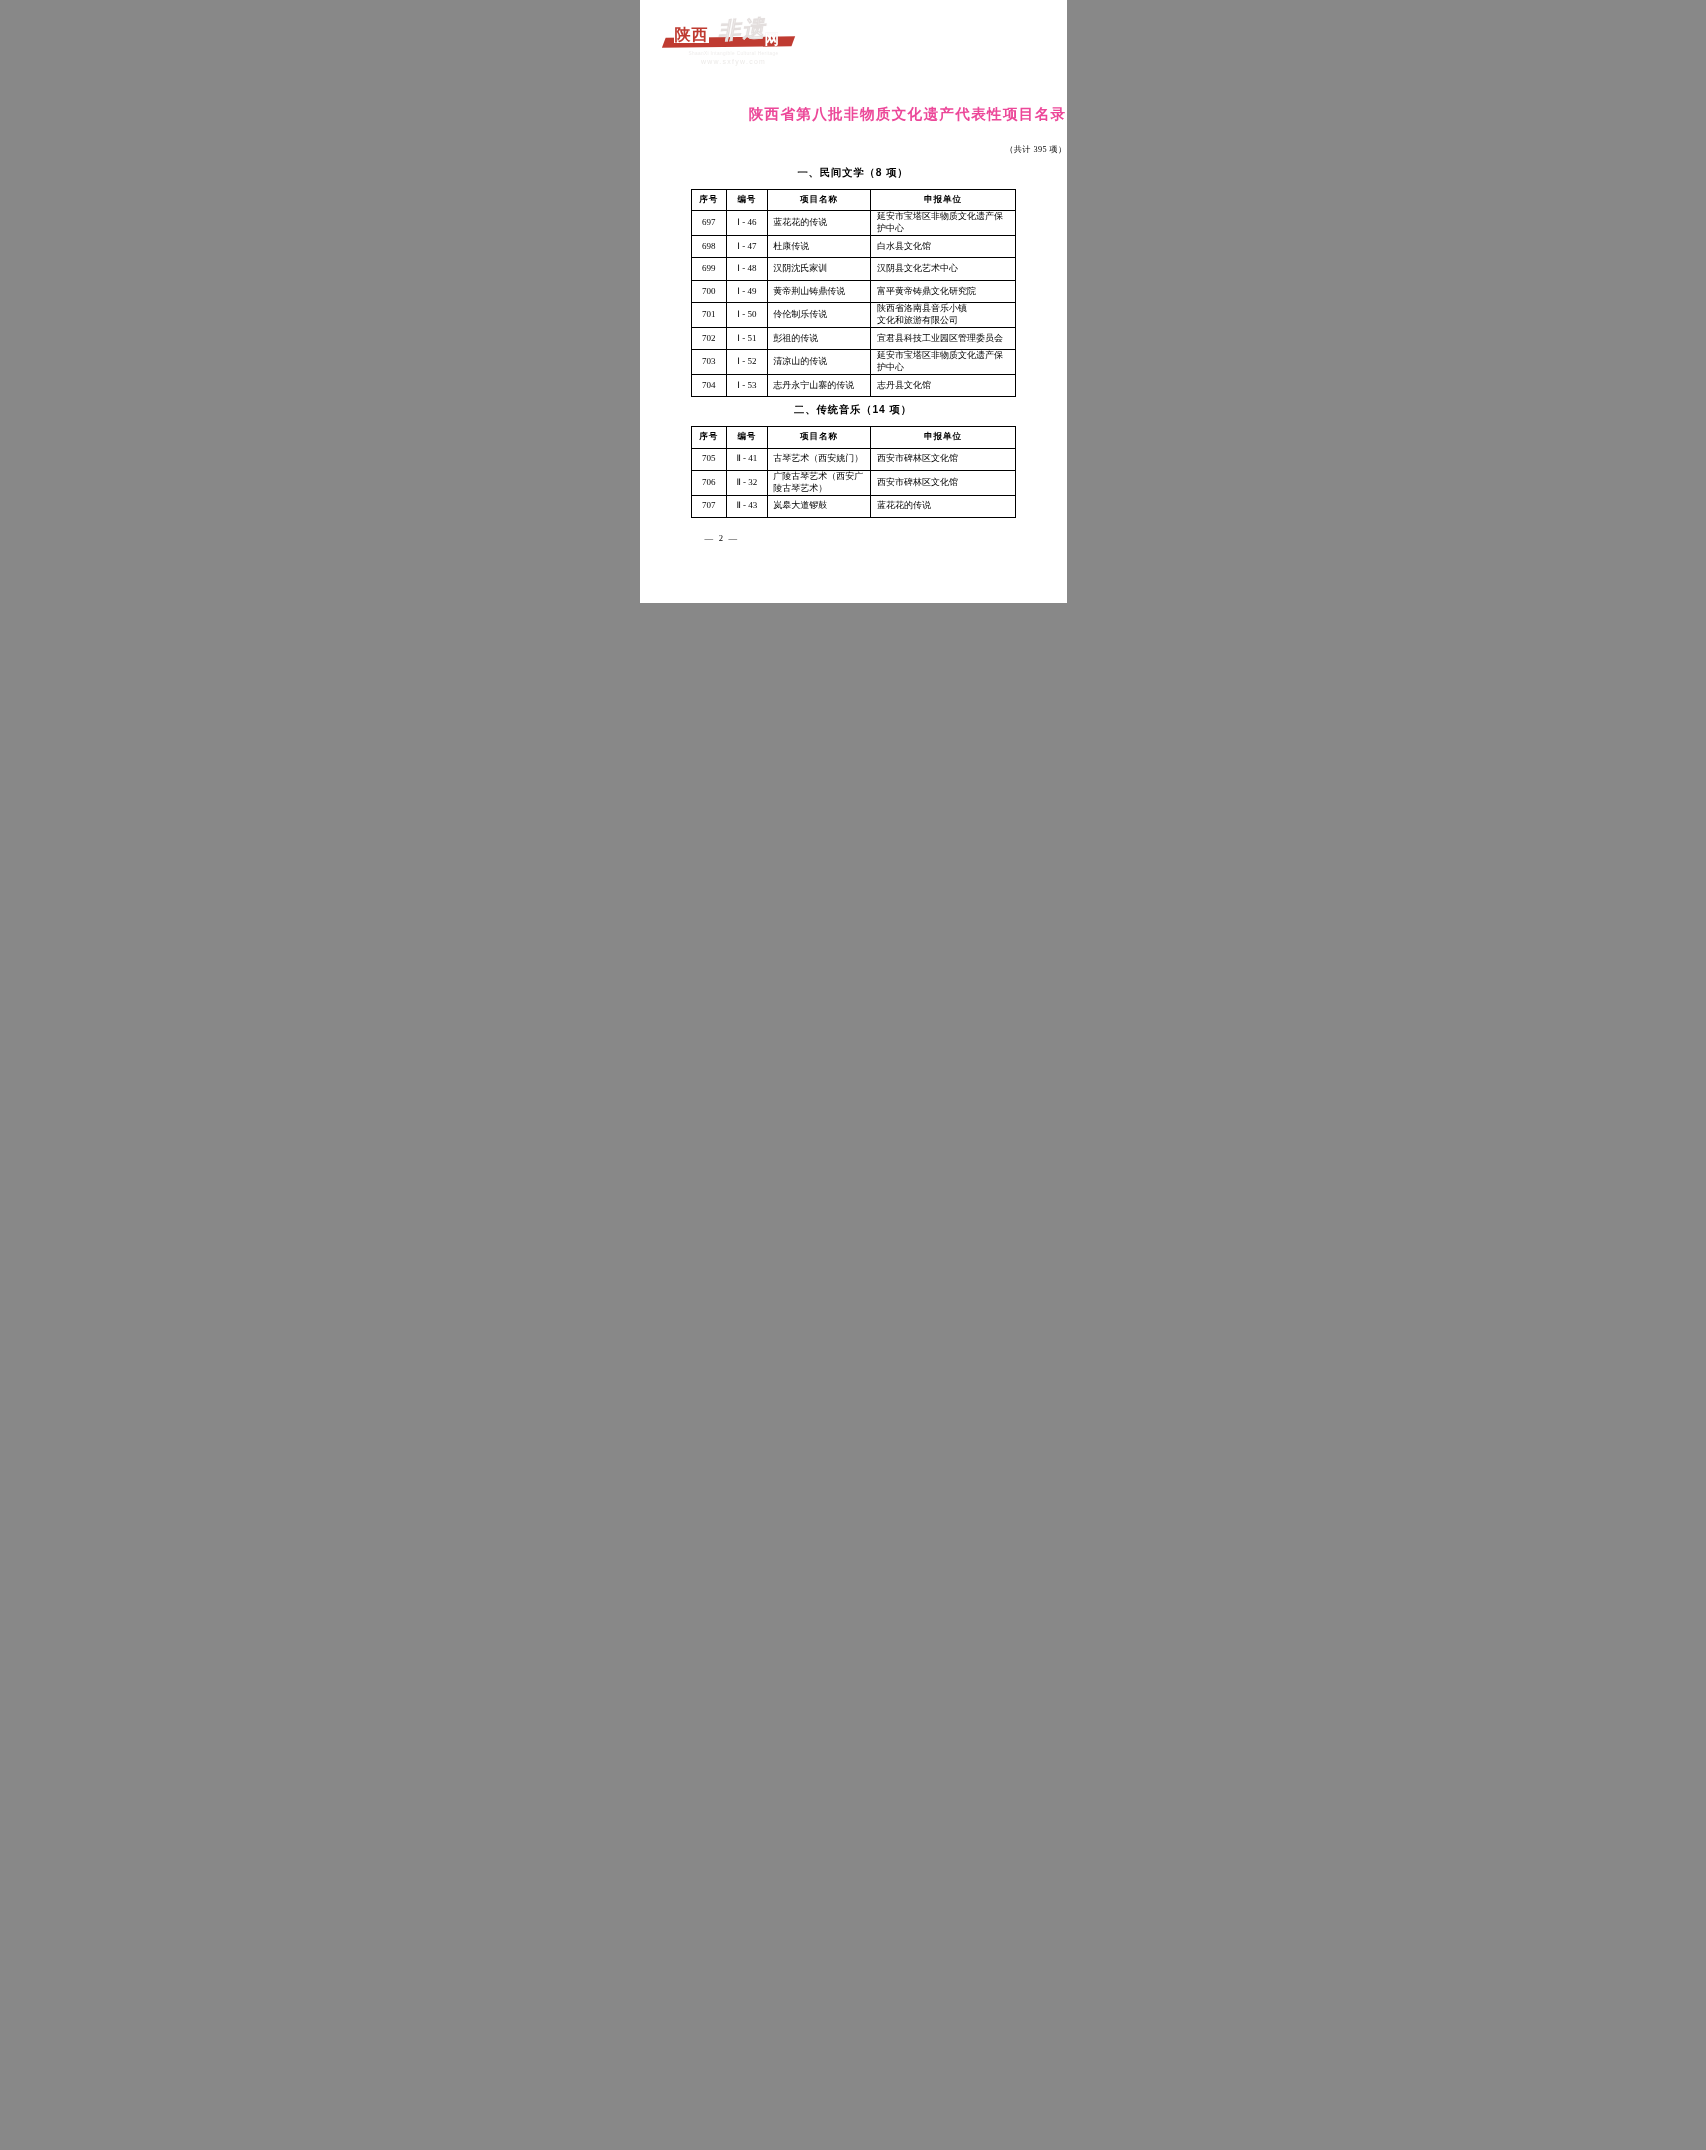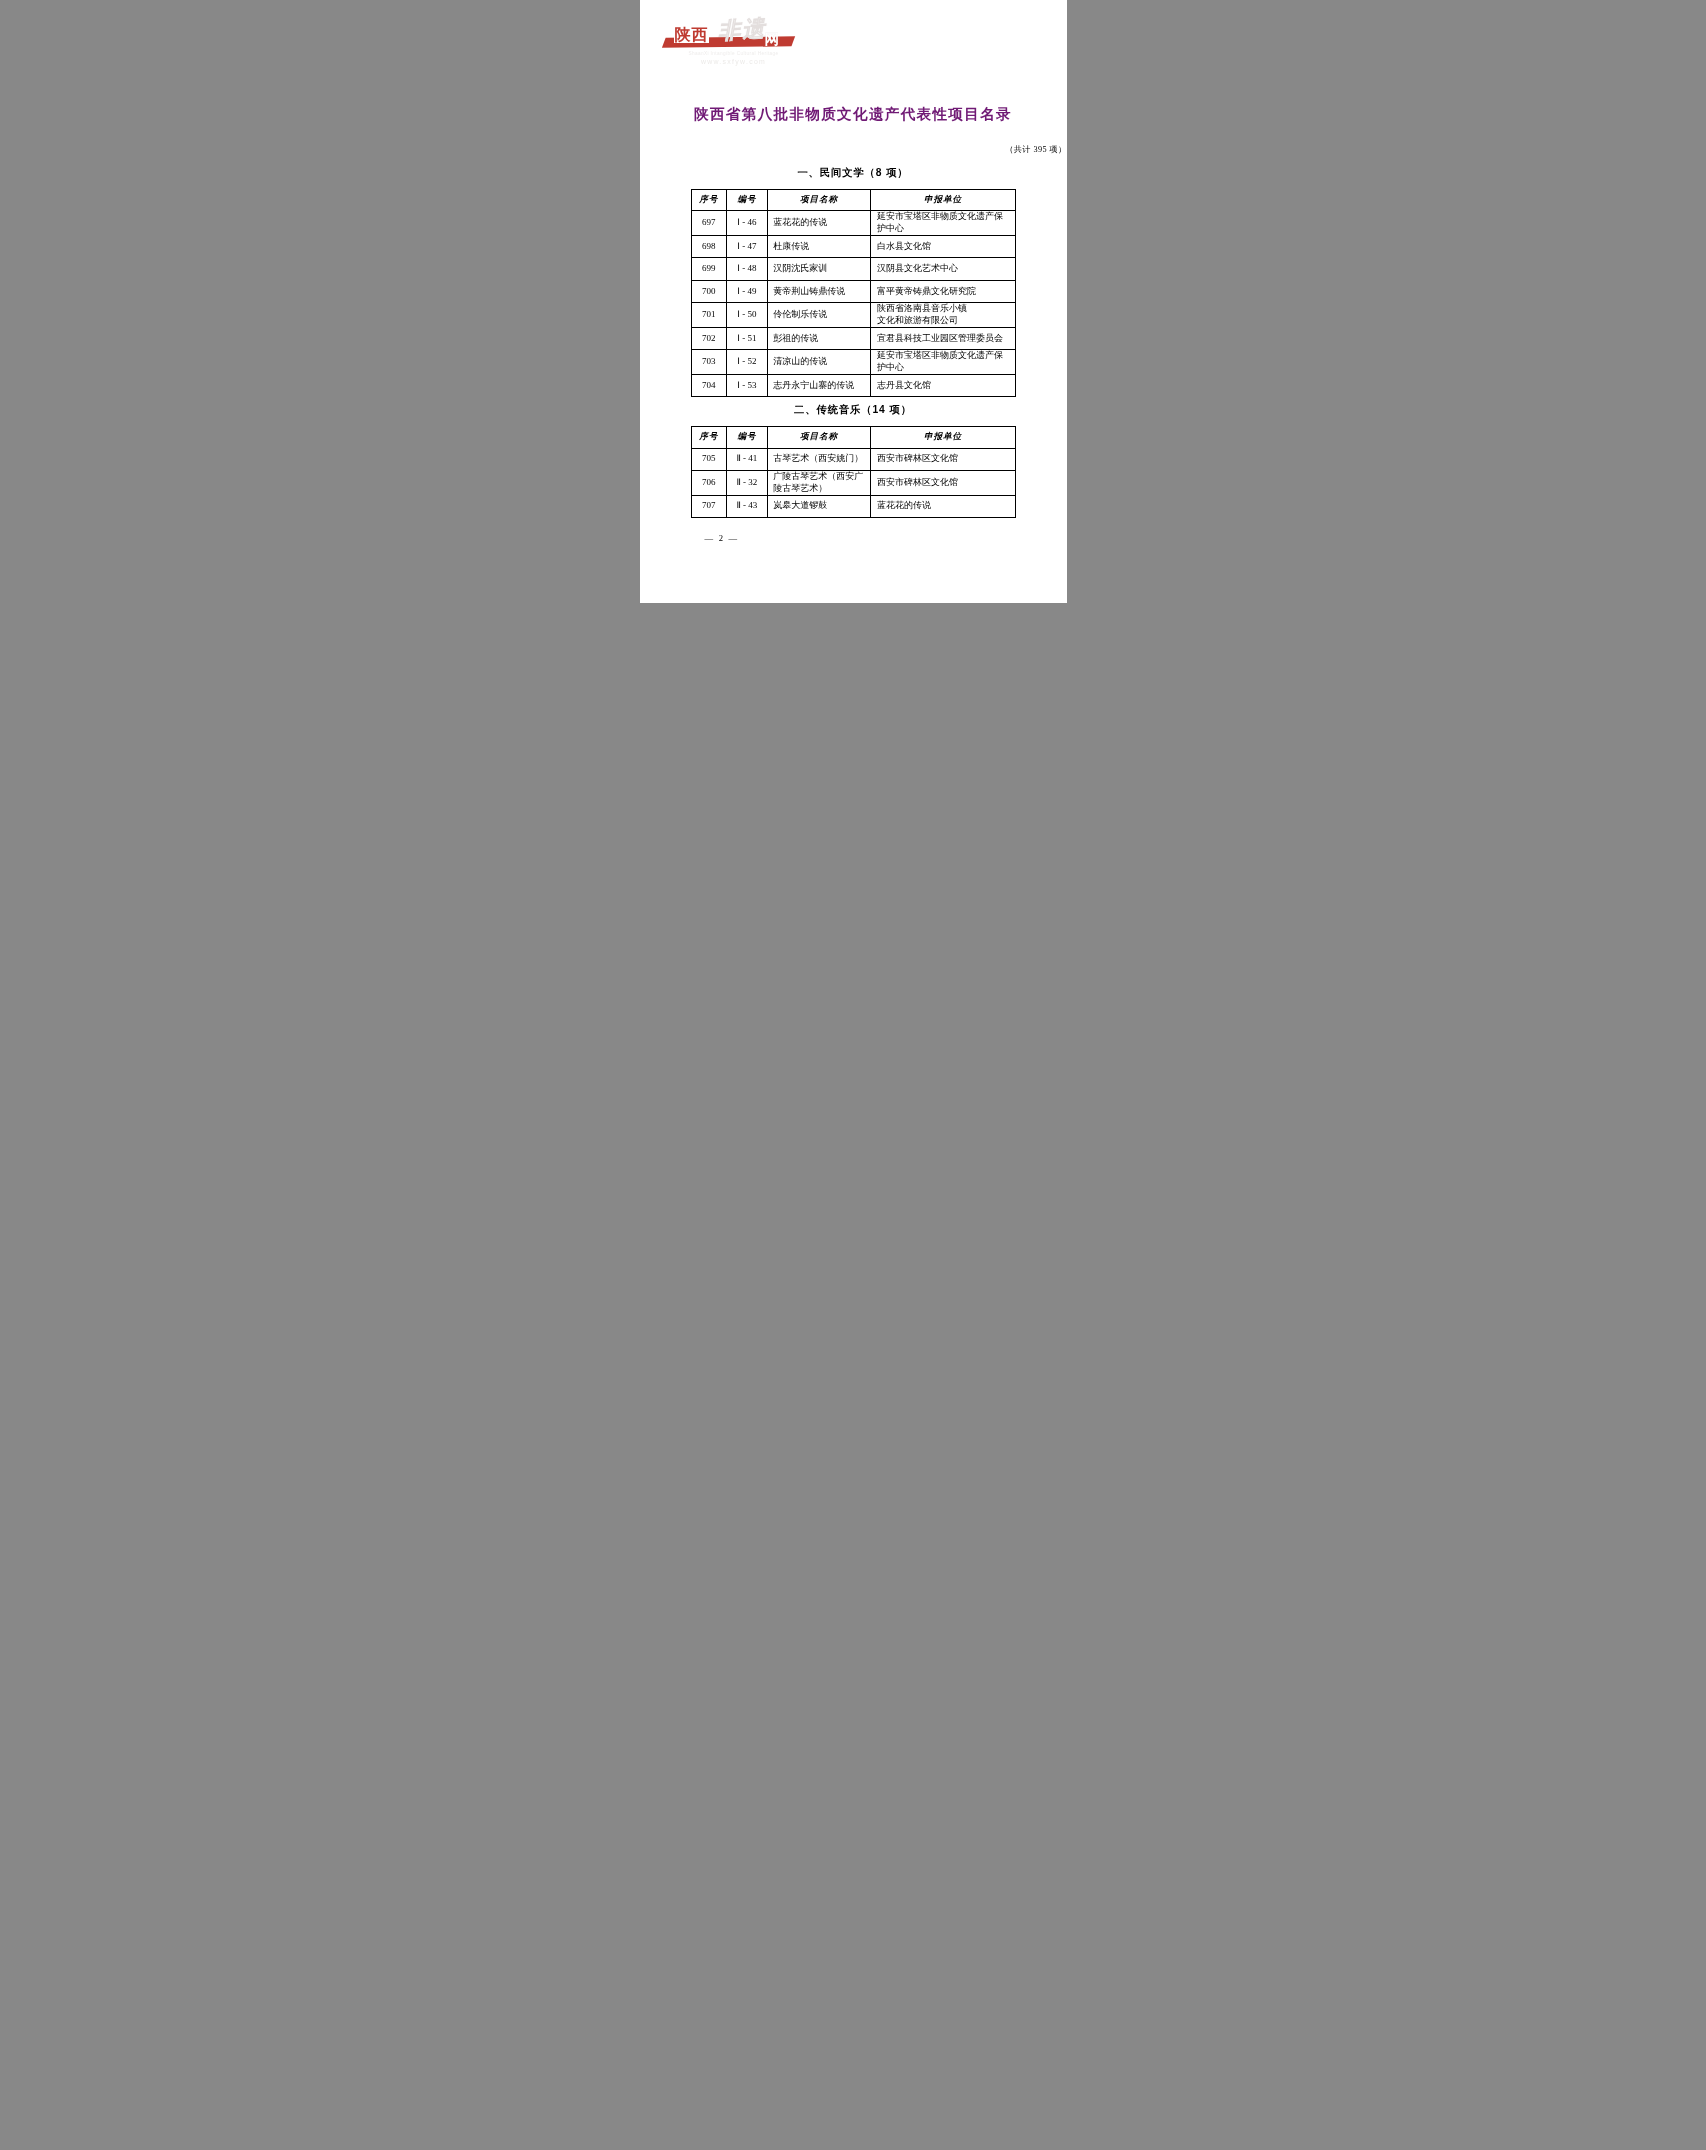--- a/index.html
+++ b/index.html
@@ -54,25 +54,25 @@
     position:absolute; left:0; top:41px; width:142px; z-index:2;
     text-align:center;
     font-family:"Liberation Sans", sans-serif;
     font-size:6.9px; letter-spacing:1.3px;
     color:#eceae8;
   }
 
   
   .doc-title {
     padding-top:105px;
-    text-align:center;
+    text-align:right;
     font-family:"Liberation Serif", serif;
     font-weight:bold; font-size:14.6px;
     letter-spacing:1.3px;
-    color:#701a75;
+    color:#ec4899;
   }
   .doc-subtitle {
     margin-top:20px;
     text-align:right;
     font-size:8.2px; letter-spacing:0.4px;
     color:#000;
   }
   .section-heading {
     text-align:center;
     font-family:"Liberation Sans", sans-serif;
@@ -101,21 +101,20 @@
     vertical-align:middle;
     color:#000;
   }
   table.list th {
     height:21.5px;
     font-family:"Liberation Sans", sans-serif;
     font-weight:bold; font-size:8.6px;
     text-align:center;
     letter-spacing:0.9px;
     border-bottom-width:1.3px;
-    font-style:italic;
   }
   table.list td {
     height:22.4px;
     font-family:"Liberation Serif", serif;
     font-size:9px;
     line-height:1.32;
   }
   td.c-index, td.c-code { text-align:center; }
   td.c-name, td.c-org { text-align:left; padding-left:5.6px; padding-right:3.4px; }
   td.c-org { white-space:pre-line; }

